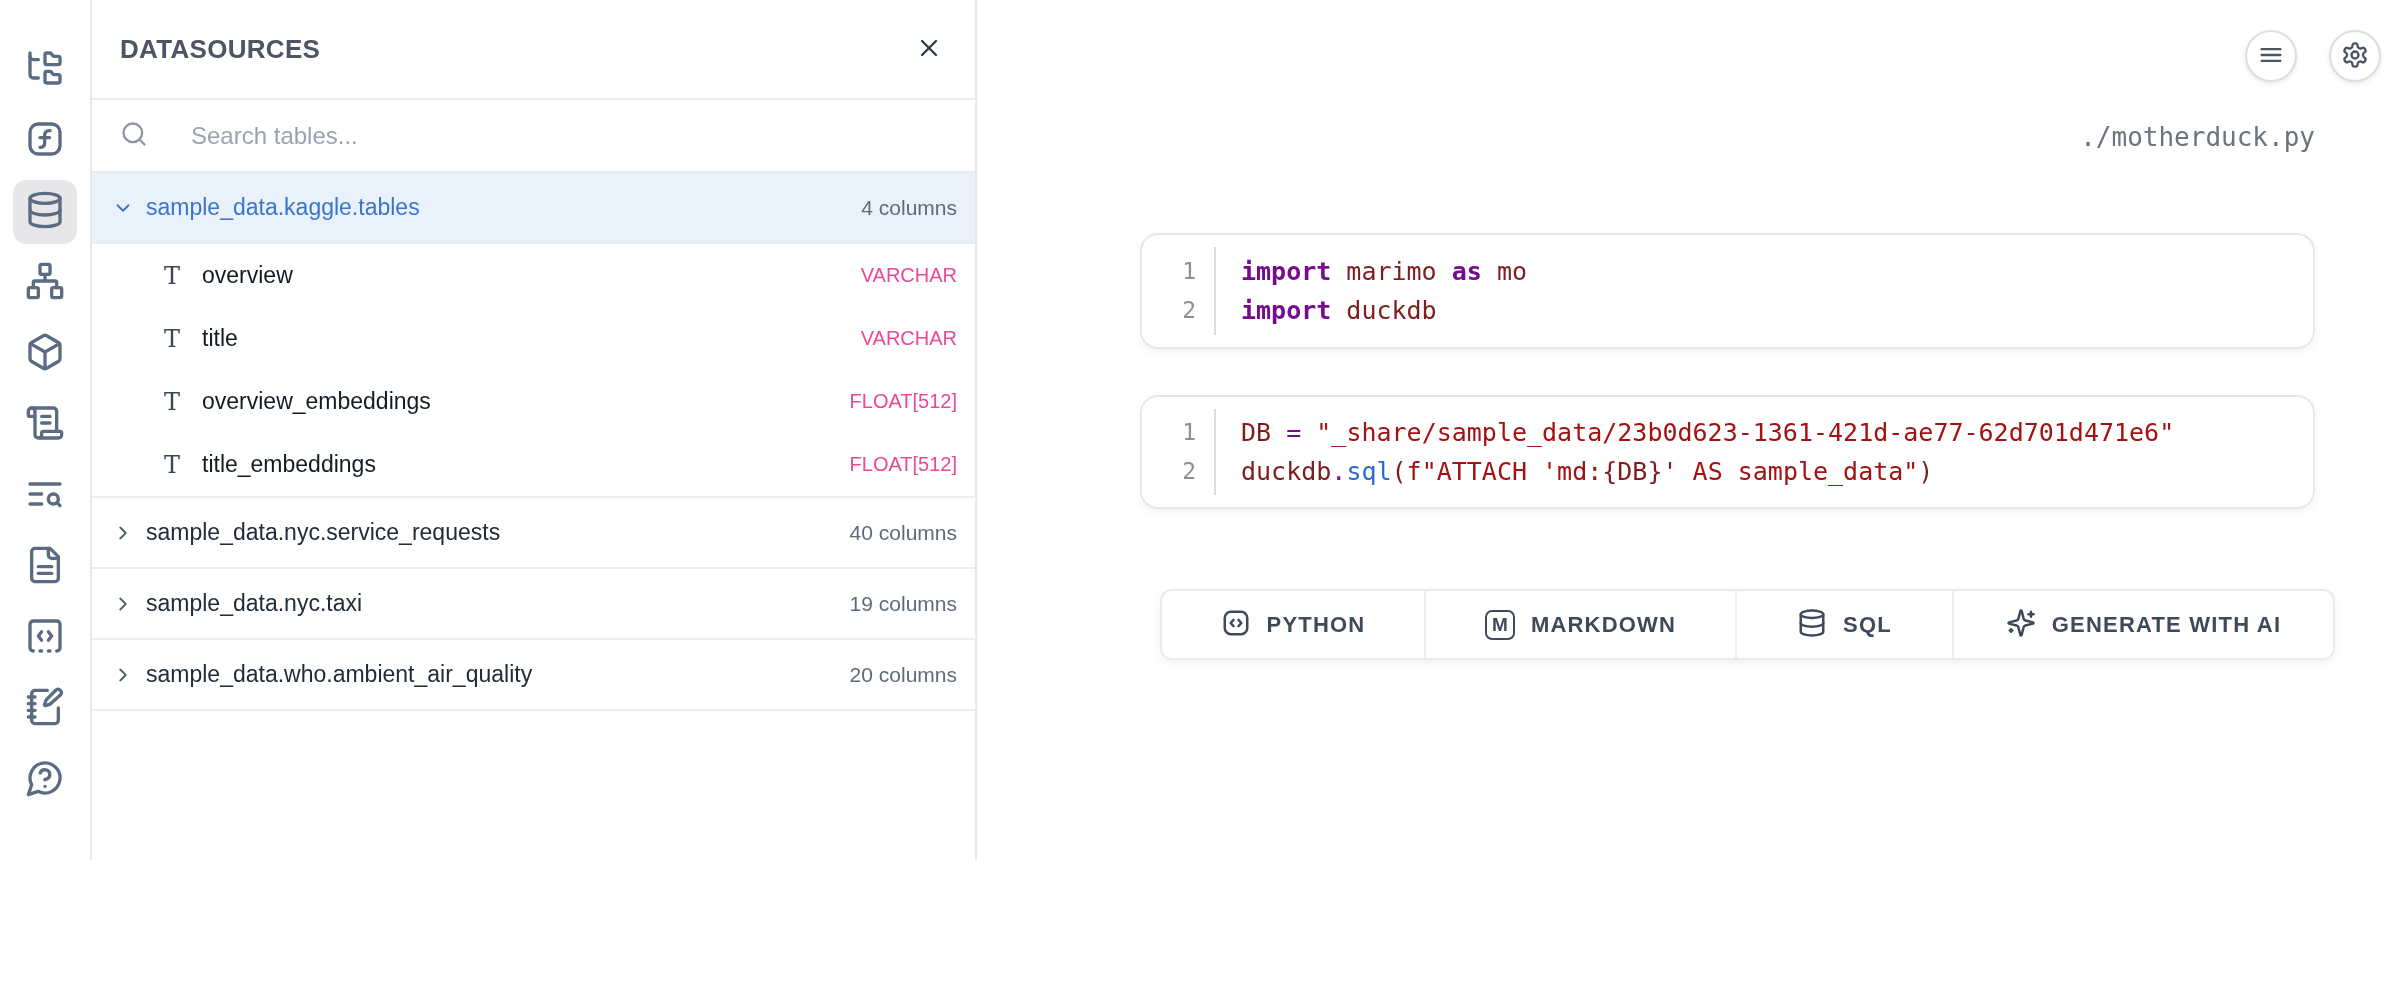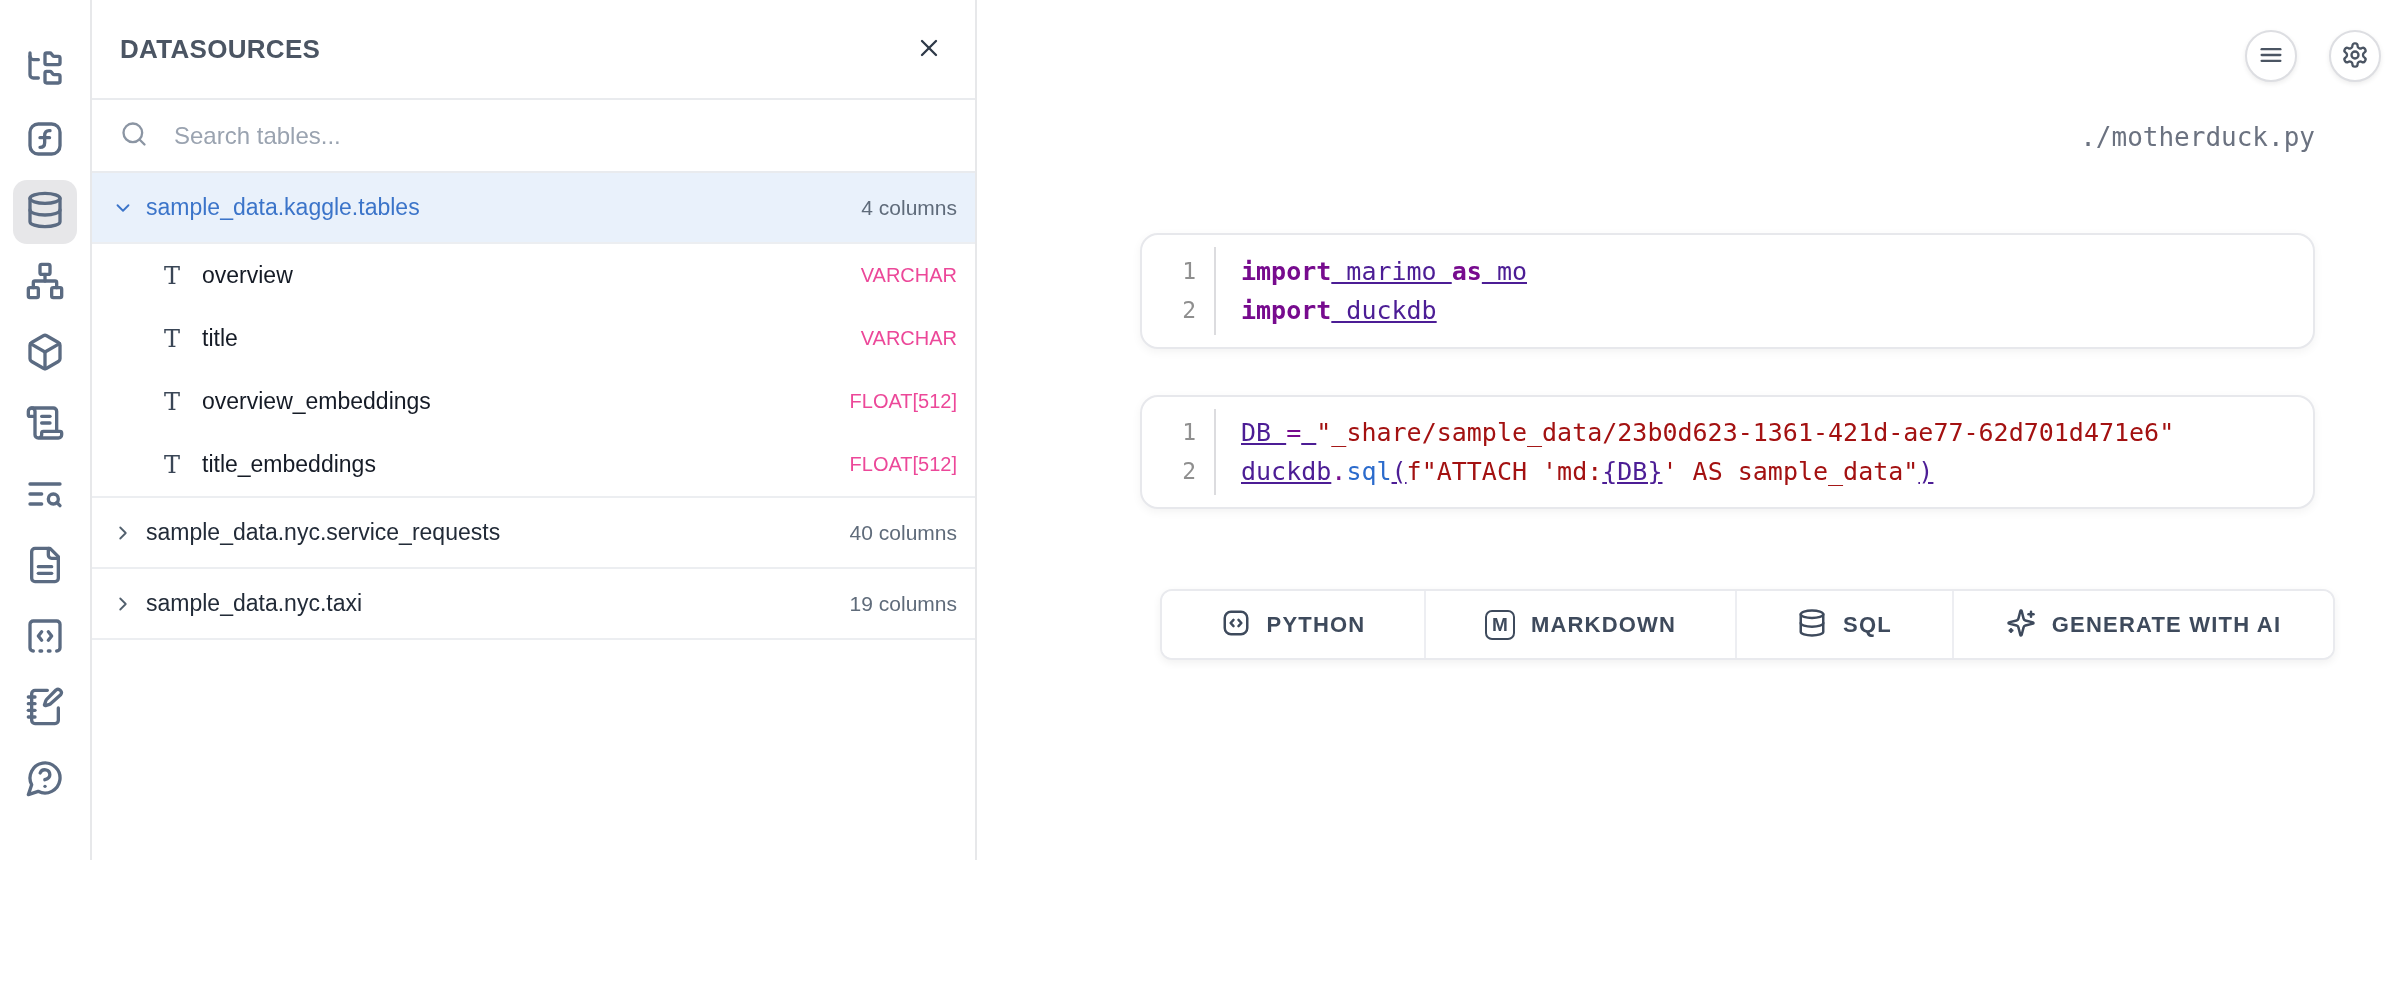--- a/index.html
+++ b/index.html
@@ -17,21 +17,21 @@
 
   
   .panel{position:absolute;left:92px;top:0;bottom:0;width:885px;background:#fff;
          border-right:2px solid #e7e8ea;box-sizing:border-box;z-index:2;}
   .panel-header{height:100px;display:flex;align-items:center;justify-content:space-between;
                 padding:0 24px 0 28px;border-bottom:2px solid #e9ebee;box-sizing:border-box;}
   .panel-title{font-size:26px;font-weight:bold;color:#4b5563;letter-spacing:.3px;}
   .close-btn{width:44px;height:44px;display:flex;align-items:center;justify-content:center;
              color:#2f3a49;cursor:pointer;background:none;border:none;padding:0;}
   .close-btn svg{width:28px;height:28px;}
-  .search-row{height:73px;display:flex;align-items:center;gap:24px;padding:0 24px 0 28px;
+  .search-row{height:73px;display:flex;align-items:center;gap:41px;padding:0 24px 0 28px;
               border-bottom:2px solid #e9ebee;box-sizing:border-box;}
   .search-row svg{width:28px;height:28px;color:#8b95a3;flex:none;}
   .search-input{border:none;outline:none;flex:1;font-size:24px;color:#1f2733;
                 font-family:"Liberation Sans",sans-serif;background:transparent;}
   .search-input::placeholder{color:#9aa3b0;}
 
   .table-row{height:71px;display:flex;align-items:center;padding:0 18px;
              border-bottom:2px solid #eceef1;cursor:pointer;box-sizing:border-box;background:#fff;}
   .chev{width:26px;height:26px;display:flex;align-items:center;justify-content:center;
         color:#52606e;margin-right:10px;flex:none;}
@@ -65,21 +65,21 @@
   .gutter{width:72px;flex:none;display:flex;flex-direction:column;justify-content:center;
           align-items:flex-end;padding-right:18px;box-sizing:border-box;color:#8f8f8f;font-size:23px;}
   .gutter .ln{line-height:39px;height:39px;}
   .codearea{flex:1;border-left:2px solid #dcdcdf;margin:12px 0;padding-left:25px;
             display:flex;flex-direction:column;justify-content:center;overflow:hidden;}
   .code-line{line-height:39px;height:39px;white-space:pre;color:#15181d;}
   .tok-kw{color:#770b8e;font-weight:bold;}
   .tok-op{color:#770b8e;}
   .tok-str{color:#a31111;}
   .tok-fn{color:#2b6bcc;}
-  .tok-pl{color:#4c1d95;text-decoration:underline;}
+  .tok-pl{color:#7f1d1d;}
 
   .toolbar{position:absolute;left:1160px;top:589px;width:1175px;height:71px;display:flex;
            background:#fff;border:2px solid #e9eaee;border-radius:12px;
            box-shadow:0 3px 8px rgba(0,0,0,.06);box-sizing:border-box;overflow:hidden;}
   .tb-btn{display:flex;align-items:center;justify-content:center;gap:16px;
           border:none;border-right:2px solid #edeef2;cursor:pointer;color:#3e4a5c;background:#fff;
           box-sizing:border-box;font-family:"Liberation Sans",sans-serif;}
   .tb-btn:nth-child(1){width:264px;}
   .tb-btn:nth-child(2){width:311px;}
   .tb-btn:nth-child(3){width:217px;}
@@ -252,20 +252,31 @@
           <div class="table-row">
             <span class="chev">
               <svg viewBox="0 0 24 24" fill="none" stroke="currentColor" stroke-width="2" stroke-linecap="round" stroke-linejoin="round" width="22" height="22">
                 <path d="m9 18 6-6-6-6"></path>
               </svg>
             </span>
             <span class="table-name">sample_data.nyc.taxi</span>
             <span class="table-count">19 columns</span>
           </div>
         </div>
+        <div>
+          <div class="table-row">
+            <span class="chev">
+              <svg viewBox="0 0 24 24" fill="none" stroke="currentColor" stroke-width="2" stroke-linecap="round" stroke-linejoin="round" width="22" height="22">
+                <path d="m9 18 6-6-6-6"></path>
+              </svg>
+            </span>
+            <span class="table-name">sample_data.who.ambient_air_quality</span>
+            <span class="table-count">20 columns</span>
+          </div>
+        </div>
       </div>
   </section>
 
   <main>
     <div class="top-actions">
       <button class="circle-btn">
         <span><svg viewBox="0 0 24 24" fill="none" stroke="currentColor" stroke-width="2" stroke-linecap="round" stroke-linejoin="round" width="28" height="28">
               <path d="M4 7h16"></path>
               <path d="M4 12h16"></path>
               <path d="M4 17h16"></path>

